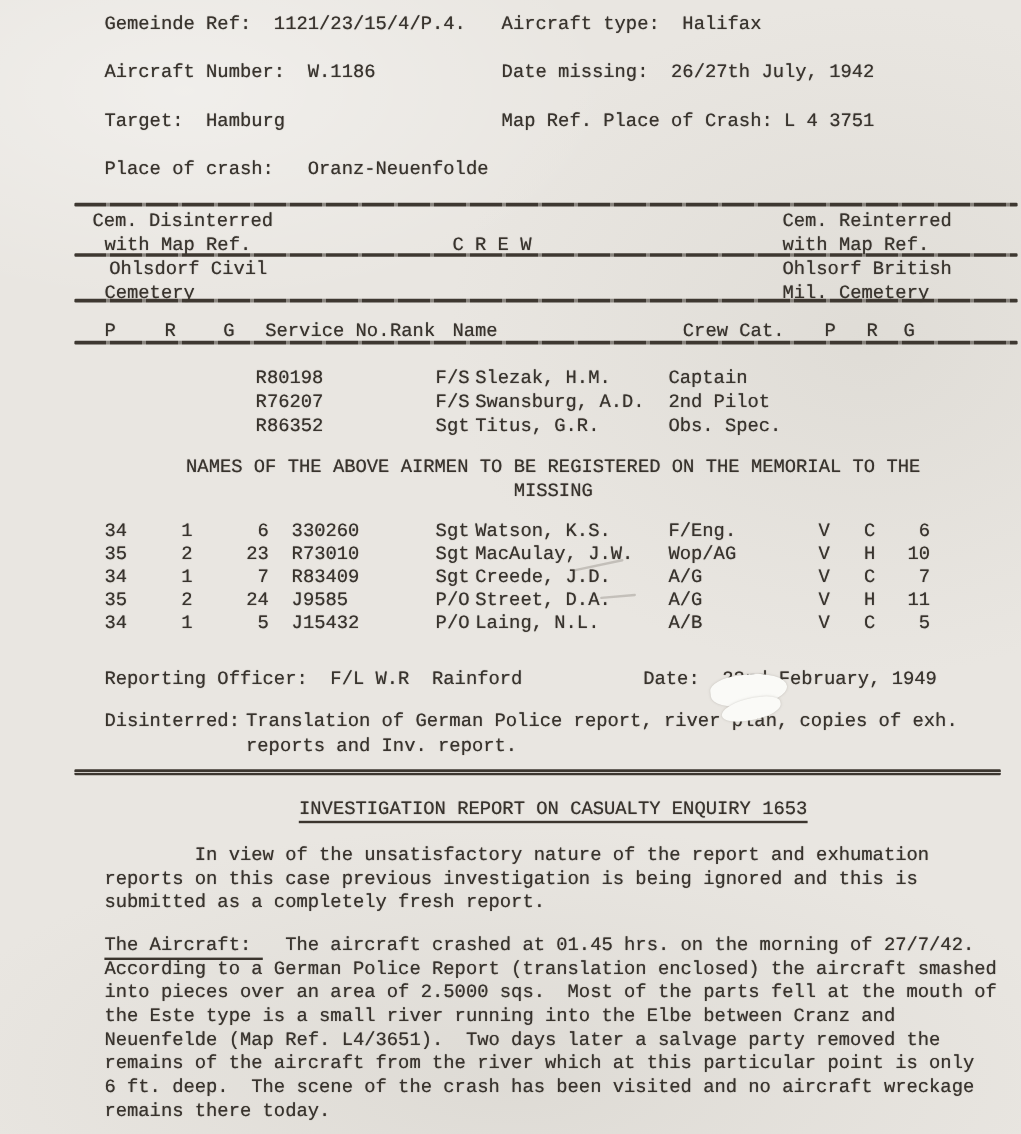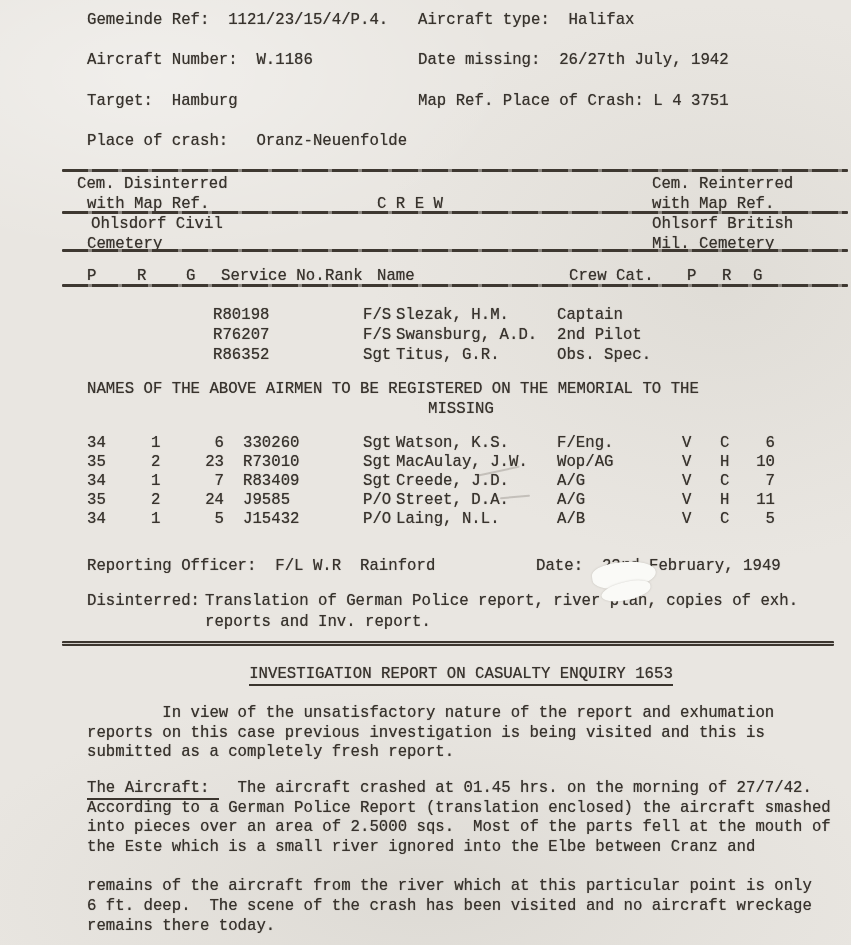--- a/index.html
+++ b/index.html
@@ -64,21 +64,21 @@
   
   .c1-service { left:213px; } .c1-rank { left:363px; } .c1-name { left:396px; } .c1-cat { left:557px; }
 
   
   .c-p { left:87px; } .c-r { left:151px; }
   .c-g { left:186px; width:38px; text-align:right; }
   .c-service { left:243px; } .c-rank { left:363px; } .c-name { left:396px; } .c-cat { left:557px; }
   .c-p2 { left:682px; } .c-r2 { left:720px; }
   .c-g2 { left:745px; width:30px; text-align:right; }
 
-  .memorial1 { left:87px; top:380px; width:748px; text-align:left; white-space:pre; position:absolute; }
+  .memorial1 { left:87px; top:380px; width:748px; text-align:center; white-space:pre; position:absolute; }
   .memorial2 { left:87px; top:400px; width:748px; text-align:center; white-space:pre; position:absolute; }
 
   .f-reporting { left:87px;  top:557px; }
   .f-date      { left:536px; top:557px; }
   .f-encl-label{ left:87px;  top:592px; }
   .f-encl-1    { left:205px; top:592px; }
   .f-encl-2    { left:205px; top:613px; }
 
   .title-line { position:absolute; left:87px; top:665px; width:748px; text-align:center; white-space:pre; }
   .u { border-bottom:2px solid #3b352e; padding-bottom:1px; }
@@ -231,27 +231,28 @@
   <div class="line f-date">Date:  23rd February, 1949</div>
   <div class="line f-encl-label">Disinterred:</div>
   <div class="line f-encl-1">Translation of German Police report, river plan, copies of exh.</div>
   <div class="line f-encl-2">reports and Inv. report.</div>
 
   <div class="rule-double"></div>
 
   <div class="title-line"><span class="u">INVESTIGATION REPORT ON CASUALTY ENQUIRY 1653</span></div>
 
   <div class="line p1-0">        In view of the unsatisfactory nature of the report and exhumation</div>
-  <div class="line p1-1">reports on this case previous investigation is being visited and this is</div>
+  <div class="line p1-1">reports on this case previous investigation is being ignored and this is</div>
   <div class="line p1-2">submitted as a completely fresh report.</div>
 
   <div class="line a-0"><span class="u">The Aircraft: </span><span>  The aircraft crashed at 01.45 hrs. on the morning of 27/7/42.</span></div>
   <div class="line a-1">According to a German Police Report (translation enclosed) the aircraft smashed</div>
   <div class="line a-2">into pieces over an area of 2.5000 sqs.  Most of the parts fell at the mouth of</div>
-  <div class="line a-3">the Este which is a small river ignored into the Elbe between Cranz and</div>
+  <div class="line a-3">the Este type is a small river running into the Elbe between Cranz and</div>
+  <div class="line a-4">Neuenfelde (Map Ref. L4/3651).  Two days later a salvage party removed the</div>
   <div class="line a-5">remains of the aircraft from the river which at this particular point is only</div>
   <div class="line a-6">6 ft. deep.  The scene of the crash has been visited and no aircraft wreckage</div>
   <div class="line a-7">remains there today.</div>
 
   <div class="blob blob1"></div>
   <div class="blob blob2"></div>
   <div class="pencil pencil1"></div>
   <div class="pencil pencil2"></div>
 
 </div>

